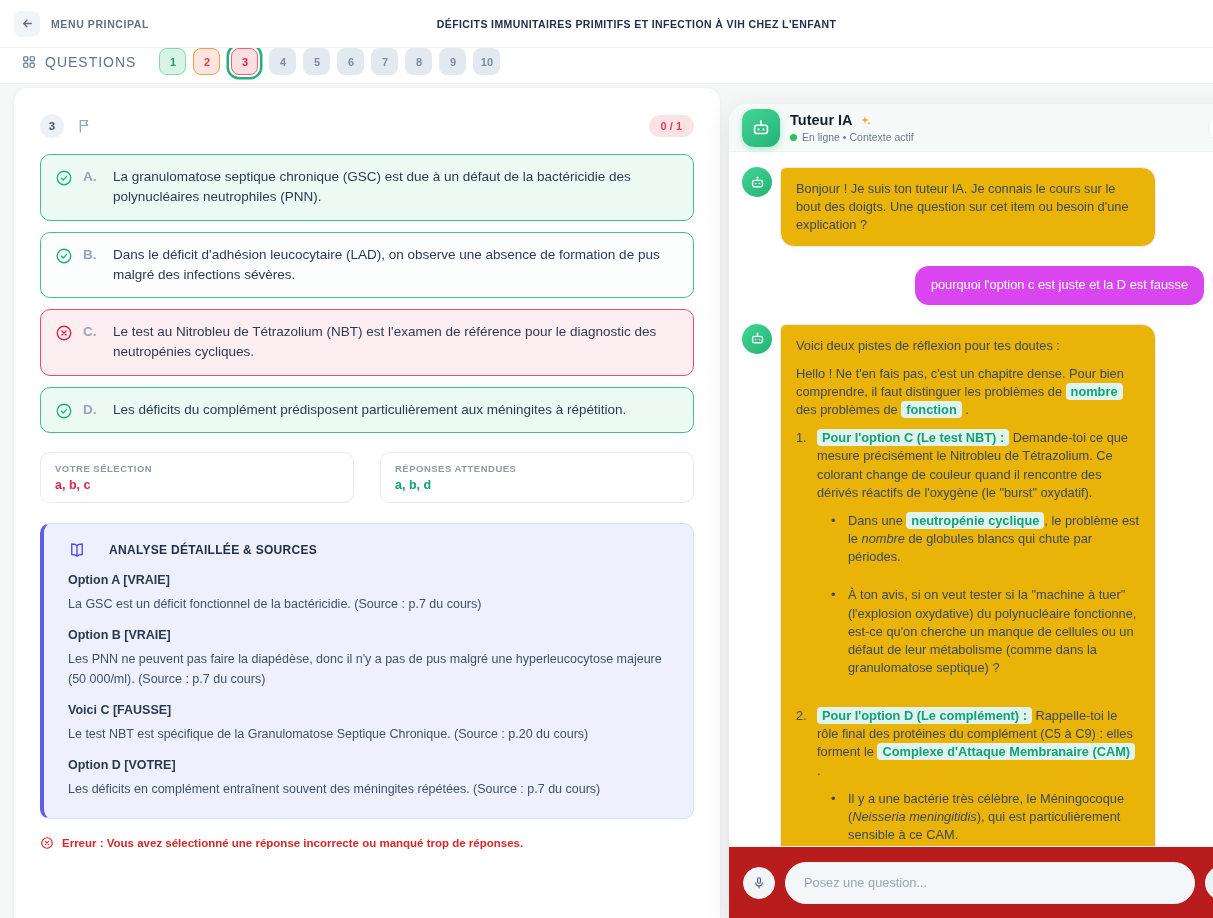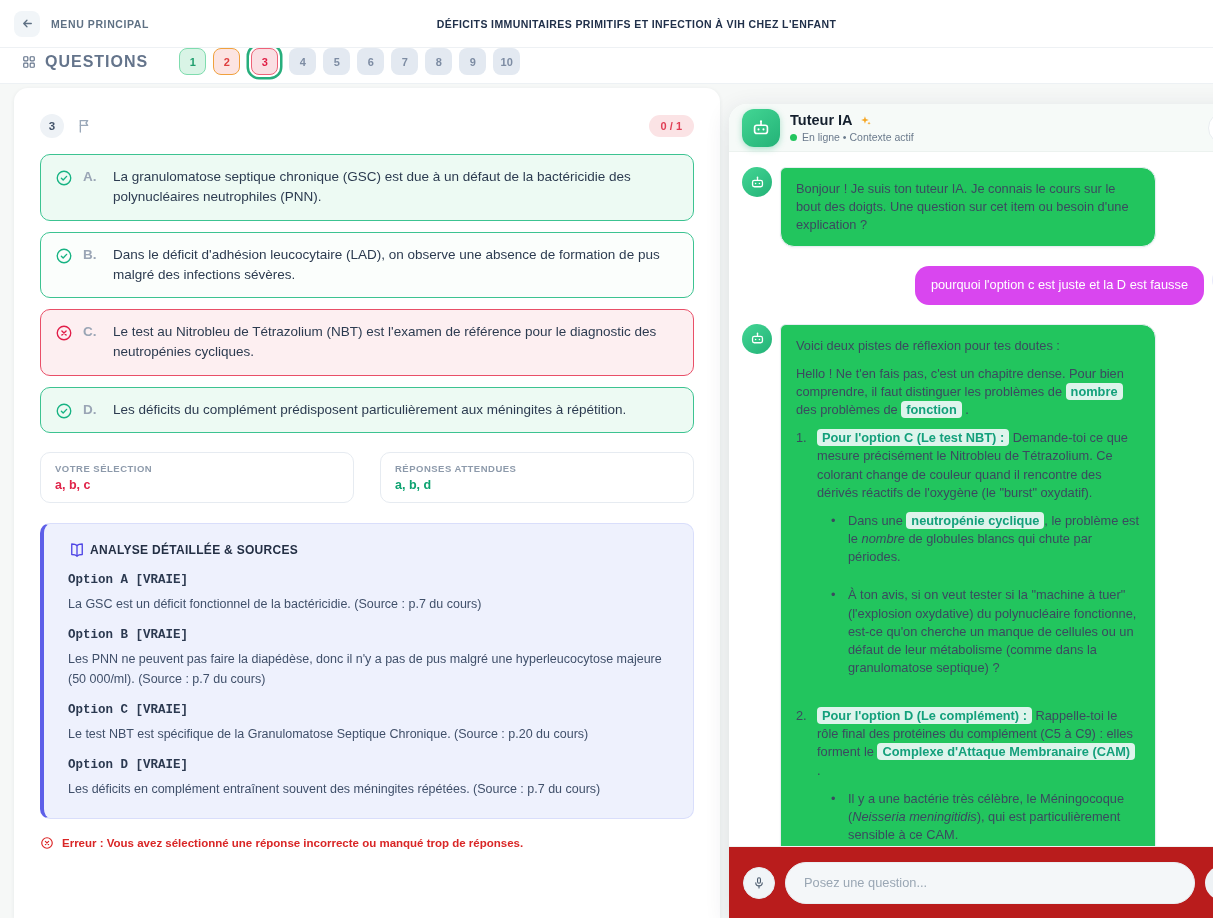--- a/index.html
+++ b/index.html
@@ -28,21 +28,21 @@
   .page-title { flex:1; text-align:center; font-size:10.5px; font-weight:800; letter-spacing:.4px; color:#20304a; }
   .topbar-spacer { width:190px; }
 
   
   .qbar {
     position:absolute; top:40px; left:0; right:0; height:44px;
     background:#fff; border-bottom:1px solid #edf1f4;
     display:flex; align-items:center; padding:0 22px; gap:7px; z-index:4;
   }
   .grid-ic { color:#64748b; margin-right:2px; }
-  .qbar-label { font-size:16px; font-weight:700; letter-spacing:1px; color:#64748b; margin-right:24px; }
+  .qbar-label { font-size:14px; font-weight:400; letter-spacing:1px; color:#64748b; margin-right:16px; }
   .qbtn {
     width:27px; height:27px; border-radius:8px; border:none; background:#e3e9f1;
     color:#7d8ca3; font-size:11px; font-weight:700; font-family:inherit;
     display:flex; align-items:center; justify-content:center; cursor:pointer; flex:none;
   }
   .qbtn.correct { background:#d9f4e6; border:1px solid #7fdcae; color:#1f9e6e; }
   .qbtn.partial { background:#fce4e2; border:1.5px solid #f0a13e; color:#df4040; }
   .qbtn.wrong-active {
     background:#fadfe3; border:1.5px solid #ee6277; color:#e01e45;
     box-shadow:0 0 0 2px #ffffff, 0 0 0 4.5px #27ae7c; margin:0 4px;
@@ -84,23 +84,23 @@
   .sel-box { flex:1; border:1px solid #e6ebf1; border-radius:10px; padding:10px 14px; background:#fff; }
   .sel-label { font-size:9.5px; font-weight:700; letter-spacing:.5px; color:#8d9aab; }
   .sel-value { margin-top:4px; font-size:12.5px; font-weight:700; }
   .sel-value.red { color:#e0244a; }
   .sel-value.green { color:#0ea371; }
 
   .analysis {
     margin-top:20px; background:#eef1fd; border:1px solid #d9defb; border-left:4px solid #5d5fe8;
     border-radius:10px; padding:17px 24px 19px;
   }
-  .analysis-head { display:flex; align-items:center; gap:4px; color:#4f46e5; }
+  .analysis-head { display:flex; align-items:center; gap:23px; color:#4f46e5; }
   .analysis-title { font-size:12px; font-weight:800; color:#232f44; letter-spacing:.3px; }
-  .entry-h { margin-top:14px; font-size:12.5px; font-weight:700; color:#2b3950;font-family:Liberation Mono, monospace; }
+  .entry-h { margin-top:14px; font-size:12.5px; font-weight:700; color:#2b3950; }
   .entry-b { margin-top:7px; font-size:12.5px; color:#40506a; line-height:1.6; max-width:600px; }
 
   .error-row { display:flex; align-items:center; gap:8px; margin-top:17px; }
   .error-ic { color:#dc2626; flex:none; }
   .error-text { font-size:11.5px; font-weight:600; color:#d92626; }
 
   
   .chat {
     position:absolute; left:729px; top:104px; width:524px; bottom:0;
     background:#fff; border-radius:18px 18px 0 0;
@@ -121,21 +121,21 @@
     margin-left:auto; width:32px; height:32px; border-radius:50%; background:#fff;
     border:1px solid #e8edf0; color:#5f7183; font-size:16px; line-height:1;
     display:flex; align-items:center; justify-content:center; cursor:pointer; font-family:inherit;
   }
 
   .chat-body { position:absolute; top:48px; bottom:72px; left:0; right:0; padding:15px 13px; overflow:hidden; }
   .msg-row { display:flex; gap:8px; margin-bottom:19px; align-items:flex-start; }
   .msg-row.user { justify-content:flex-end; }
   .bubble { font-size:12.8px; line-height:1.42; color:#3b4a5f; }
   .bot-bubble {
-    background:#22c55e; border:1px solid #e7edf2; border-radius:6px 14px 14px 14px;
+    background:#eab308; border:1px solid #e7edf2; border-radius:6px 14px 14px 14px;
     padding:12px 15px; max-width:376px; box-shadow:0 1px 2px rgba(30,50,70,.05);
   }
   .user-bubble { background:#d946ef; color:#fff; border-radius:14px; padding:10px 16px; max-width:330px; }
   .user-avatar {
     width:28px; height:28px; border-radius:50%; background:#e8eafb; color:#4f46e5;
     flex:none; display:flex; align-items:center; justify-content:center;
   }
   .rich p { margin-bottom:10px; }
   .rich > :last-child { margin-bottom:0; }
   .hl { background:#def4ec; color:#13a07b; font-weight:700; padding:1px 5px; border-radius:4px; }
@@ -286,25 +286,25 @@
     </div>
     <div class="entry">
       <div class="entry-h">Option A [VRAIE]</div>
       <div class="entry-b">La GSC est un déficit fonctionnel de la bactéricidie. (Source : p.7 du cours)</div>
     </div>
     <div class="entry">
       <div class="entry-h">Option B [VRAIE]</div>
       <div class="entry-b">Les PNN ne peuvent pas faire la diapédèse, donc il n'y a pas de pus malgré une hyperleucocytose majeure (50 000/ml). (Source : p.7 du cours)</div>
     </div>
     <div class="entry">
-      <div class="entry-h">Option C [VRAIE]</div>
+      <div class="entry-h">Voici C [FAUSSE]</div>
       <div class="entry-b">Le test NBT est spécifique de la Granulomatose Septique Chronique. (Source : p.20 du cours)</div>
     </div>
     <div class="entry">
-      <div class="entry-h">Option D [VRAIE]</div>
+      <div class="entry-h">Option D [VOTRE]</div>
       <div class="entry-b">Les déficits en complément entraînent souvent des méningites répétées. (Source : p.7 du cours)</div>
     </div>
   </div>
 
   <div class="error-row">
     <span class="error-ic">
       <svg width="14" height="14" viewBox="0 0 24 24" fill="none" stroke="currentColor" stroke-width="2" stroke-linecap="round">
           <circle cx="12" cy="12" r="9"></circle>
           <path d="M9.2 9.2l5.6 5.6M14.8 9.2l-5.6 5.6"></path>
         </svg>

